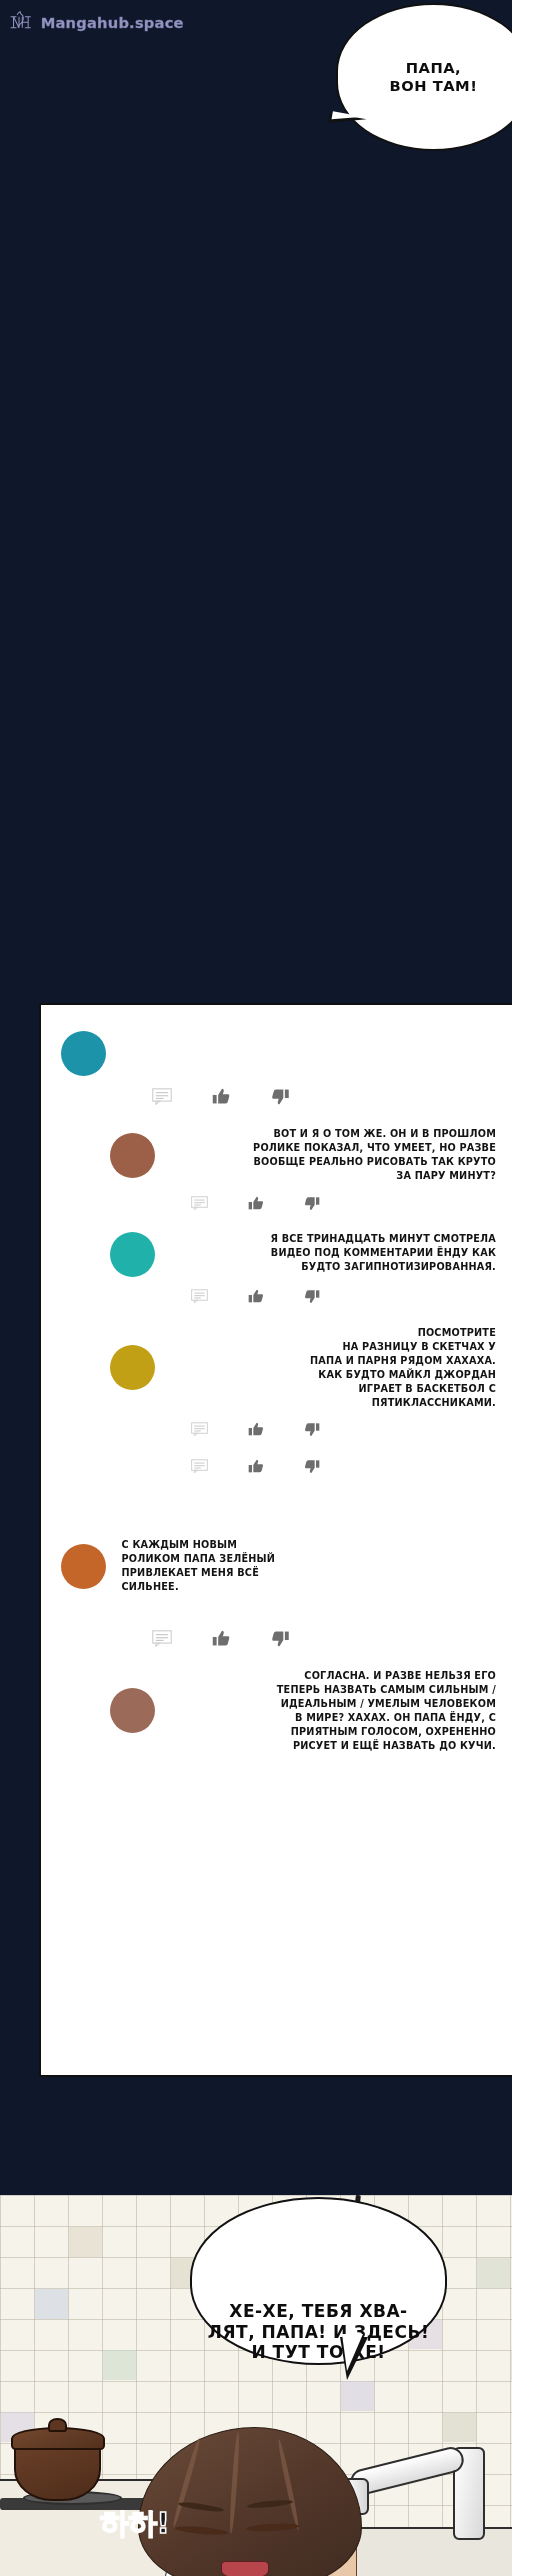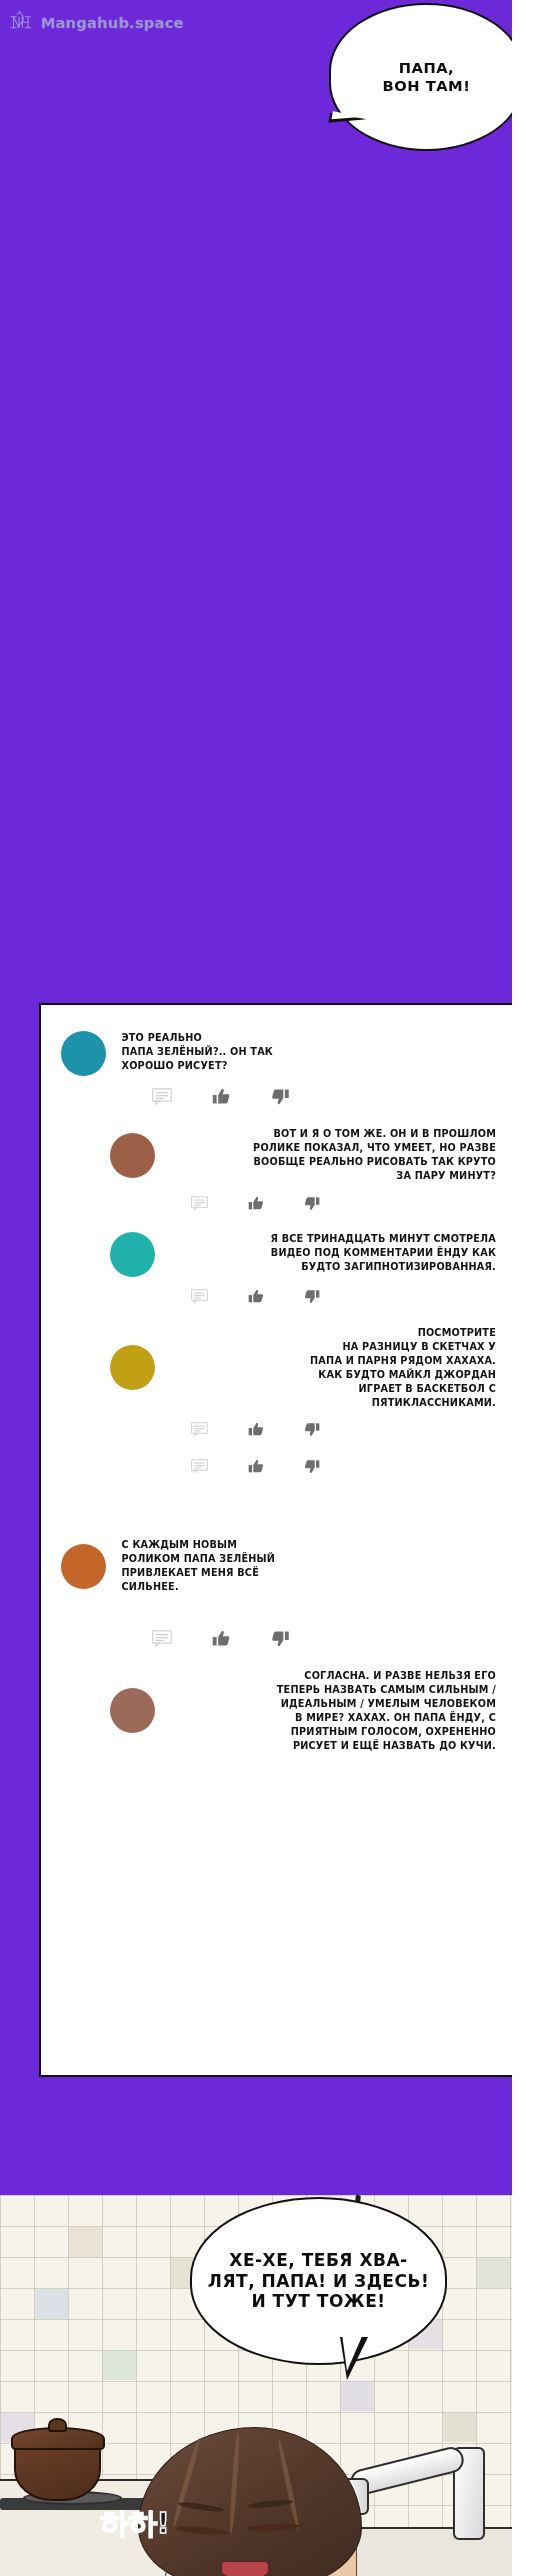--- a/index.html
+++ b/index.html
@@ -5,21 +5,21 @@
   * { box-sizing: border-box; margin: 0; padding: 0; }
   html, body {
     width: 556px;
     background: #ffffff;
     font-family: "Liberation Sans", sans-serif;
   }
   .page {
     position: relative;
     width: 512px;
     height: 2576px;
-    background: #6d28d9;
+    background: #0f172a;
     overflow: hidden;
   }
 
   
   .watermark {
     position: absolute;
     left: 7.7px; top: 9.3px;
     display: flex;
     align-items: center;
     gap: 7px;
@@ -56,21 +56,21 @@
     letter-spacing: 0.5px;
     white-space: pre-line;
   }
   .tail {
     position: absolute;
     z-index: 51;
   }
 
   
   #bubble-top {
-    left: 329px; top: 3.1px;
+    left: 336px; top: 3.1px;
     width: 195px; height: 148px;
   }
   #bubble-top .btext { font-size: 14.7px; }
   #tail-top {
     left: 329px; top: 116px;
     width: 0; height: 0;
     border-top: 10.8px solid #111;
     border-right: 37px solid transparent;
     transform: rotate(10deg);
   }
@@ -81,20 +81,21 @@
     border-right: 31px solid transparent;
     transform: rotate(10deg);
     z-index: 52;
   }
 
   
   #bubble-bottom {
     left: 190px; top: 2197px;
     width: 257px; height: 168px;
     border-radius: 50% / 48%;
+    align-items: flex-end;
   }
   #bubble-bottom .btext { font-size: 17px; }
   #tail-bottom {
     left: 340px; top: 2337px;
     width: 0; height: 0;
     border-left: 7px solid transparent;
     border-right: 21.6px solid transparent;
     border-top: 43px solid #111;
   }
   #tail-bottom-fill {
@@ -508,25 +509,20 @@
   <div class="bubble" id="bubble-top">
     <div class="btext">ПАПА,
 ВОН ТАМ!</div>
   </div>
 
 
   <div id="comment-panel">
 
     <div class="comment">
       <div class="avatar" style="background:#1c93a8;"></div>
-      <div class="cbody">
-        <div class="ctext">ЭТО РЕАЛЬНО
-ПАПА ЗЕЛЁНЫЙ?.. ОН ТАК
-ХОРОШО РИСУЕТ?</div>
-      </div>
     </div>
     <div class="actions off-a">
       <span class="icon-reply">
         <svg width="20" height="17" viewBox="0 0 26 22">
             <rect x="1" y="1" width="24" height="16" fill="#fff" stroke="#d0d0d0" stroke-width="1.5"></rect>
             <path d="M5 17 L5 21 L10 17 Z" fill="#fff" stroke="#d0d0d0" stroke-width="1.5"></path>
             <line x1="5" y1="6" x2="21" y2="6" stroke="#c8c8c8" stroke-width="1.5"></line>
             <line x1="5" y1="10" x2="21" y2="10" stroke="#c8c8c8" stroke-width="1.5"></line>
             <line x1="5" y1="13.5" x2="15" y2="13.5" stroke="#c8c8c8" stroke-width="1.5"></line>
           </svg>

